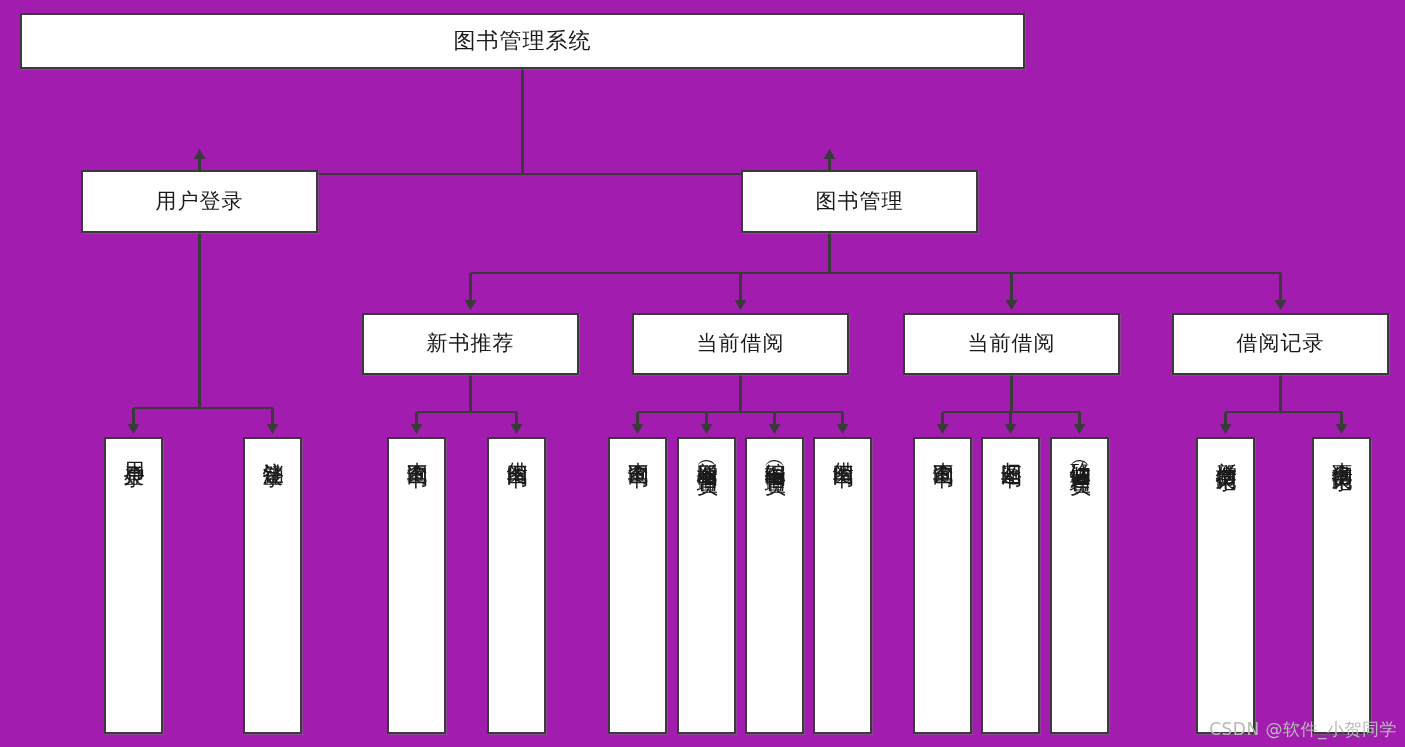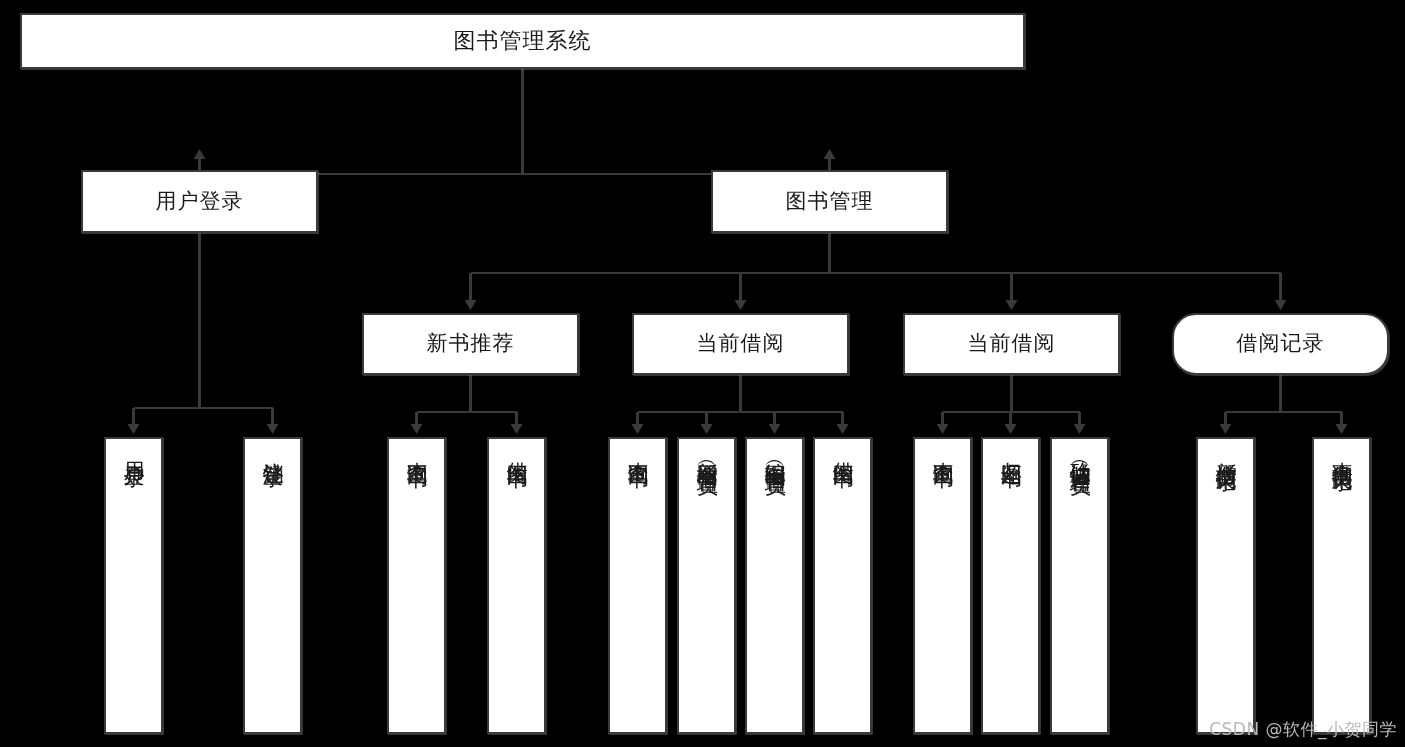--- a/index.html
+++ b/index.html
@@ -7,21 +7,21 @@
     padding: 0;
     background: #ffffff;
   }
   body {
     font-family: "DejaVu Sans", "Liberation Sans", sans-serif;
   }
   #canvas {
     position: relative;
     width: 1405px;
     height: 747px;
-    background: #000000;
+    background: #a21caf;
     overflow: hidden;
     text-decoration: underline;
   }
   #edges {
     position: absolute;
     left: 0;
     top: 0;
     width: 1405px;
     height: 747px;
     pointer-events: none;
@@ -119,33 +119,33 @@
       </g>
   </svg>
 
   <div id="node-layer">
       <div class="node root" style="left: 20px; top: 13px; width: 1005px; height: 56px;">
         <span class="label-h">图书管理系统</span>
       </div>
       <div class="node" style="left: 81px; top: 170px; width: 237px; height: 63px;">
         <span class="label-h">用户登录</span>
       </div>
-      <div class="node" style="left: 711px; top: 170px; width: 237px; height: 63px;">
+      <div class="node" style="left: 741px; top: 170px; width: 237px; height: 63px;">
         <span class="label-h">图书管理</span>
       </div>
       <div class="node" style="left: 362px; top: 313px; width: 217px; height: 62px;">
         <span class="label-h">新书推荐</span>
       </div>
       <div class="node" style="left: 632px; top: 313px; width: 217px; height: 62px;">
         <span class="label-h">当前借阅</span>
       </div>
       <div class="node" style="left: 903px; top: 313px; width: 217px; height: 62px; text-align: center;">
         <span class="label-h">当前借阅</span>
       </div>
-      <div class="node" style="left: 1172px; top: 313px; width: 217px; height: 62px; border-radius: 24px;">
+      <div class="node" style="left: 1172px; top: 313px; width: 217px; height: 62px;">
         <span class="label-h">借阅记录</span>
       </div>
       <div class="node leaf" style="left: 104px; top: 437px; width: 59px; height: 297px;">
         <span class="label-v">用户登录</span>
       </div>
       <div class="node leaf" style="left: 243px; top: 437px; width: 59px; height: 297px;">
         <span class="label-v">注销登录</span>
       </div>
       <div class="node leaf" style="left: 387px; top: 437px; width: 59px; height: 297px;">
         <span class="label-v">查询图书</span>

